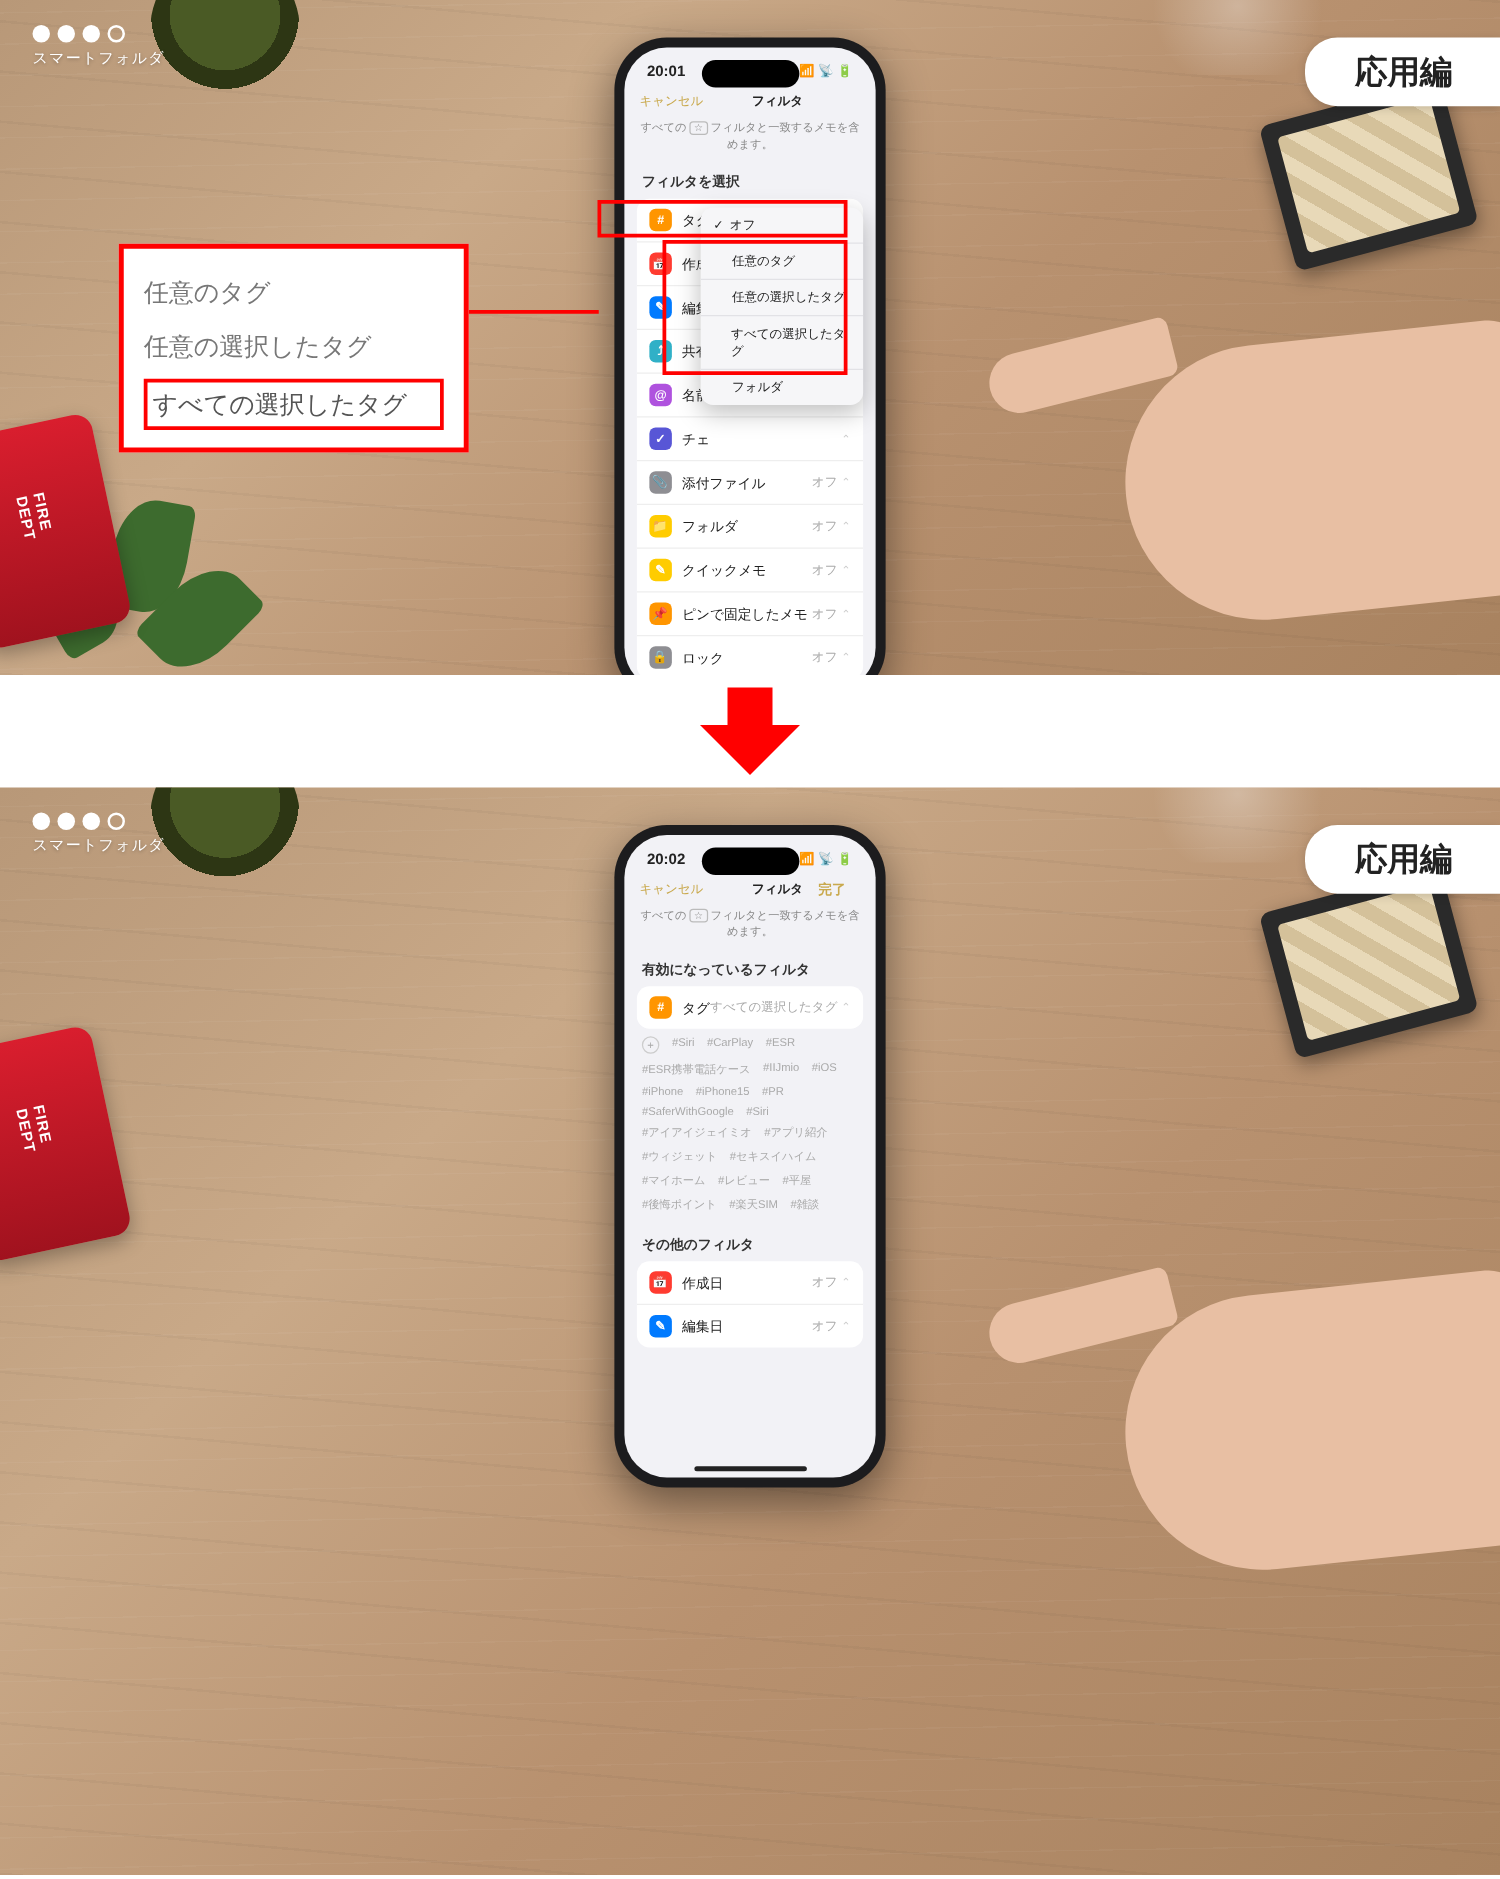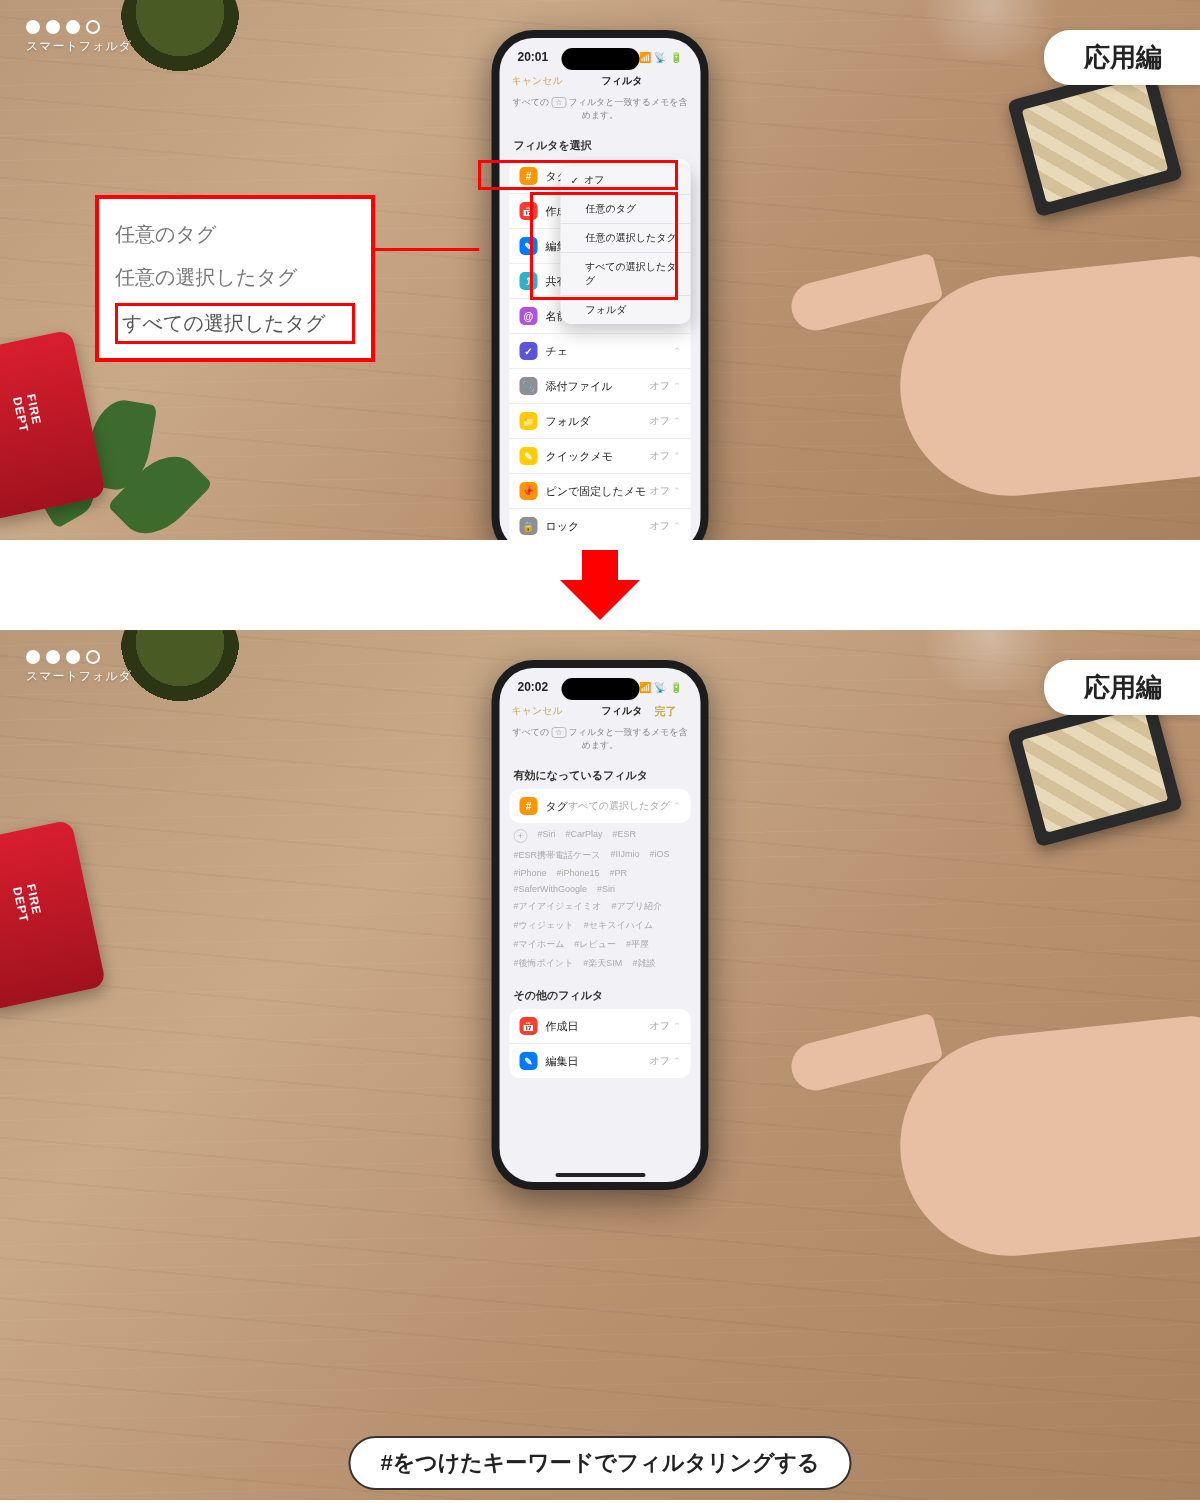--- a/index.html
+++ b/index.html
@@ -374,14 +374,13 @@
             <span class="ic ic-blue">✎</span>
     <span class="lbl">編集日</span>
     <span class="val">オフ</span>
     <span class="chev">⌃</span>
           </div>
         </div>
       <div class="home-bar"></div>
     </div>
   </div>
 
-  <div class="caption">#をつけたキーワードでフィルタリングする</div>
 </div>
 
 </body></html>

